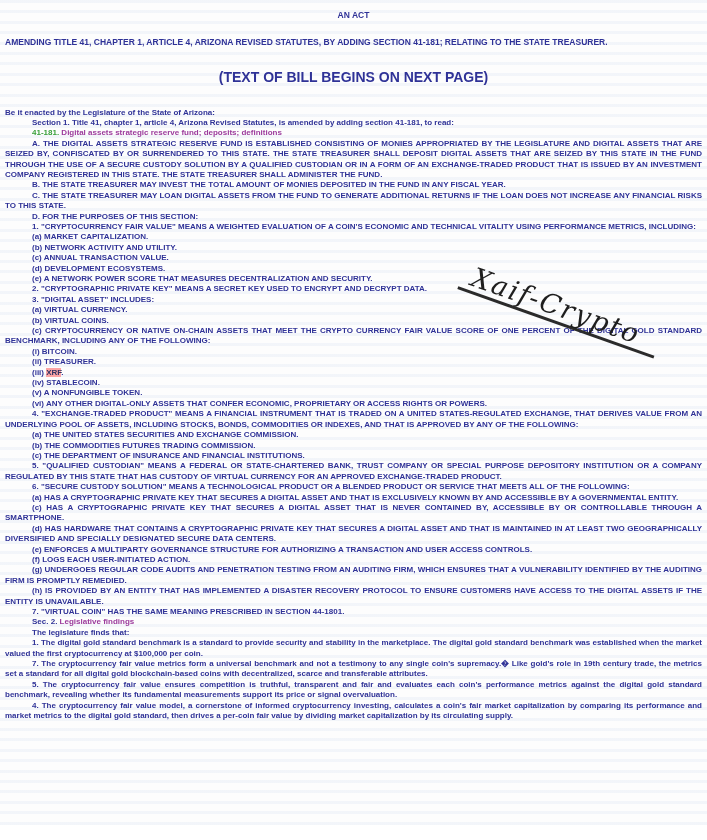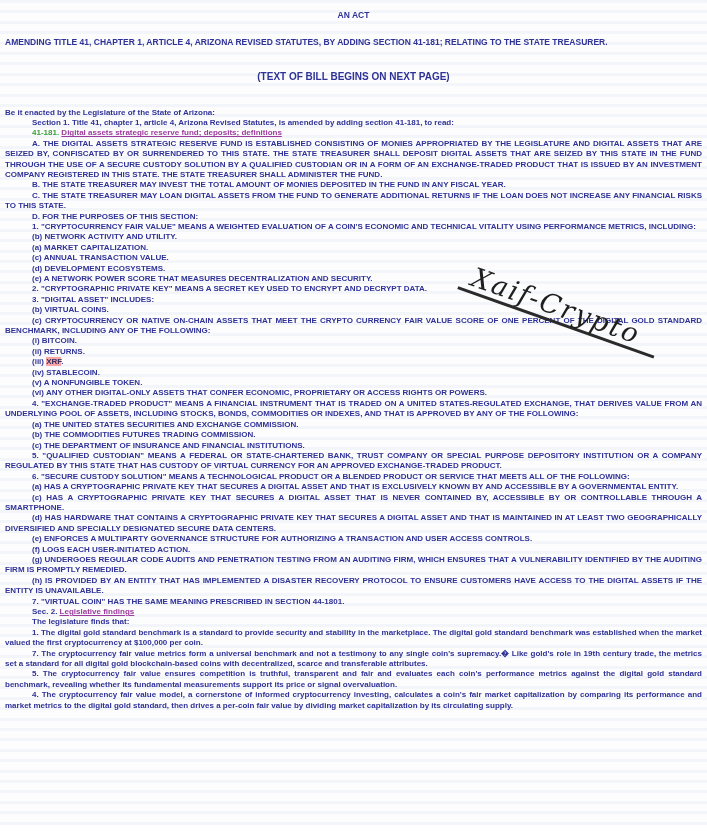--- a/index.html
+++ b/index.html
@@ -27,28 +27,28 @@
     text-align:center;
     font-size:8.5px; line-height:10px;
     margin:0 0 17px 0;
   }
   .subtitle {
     font-size:8.5px; line-height:10.5px;
     margin:0 0 24px 0;
   }
   .note {
     text-align:center;
-    font-size:10px; line-height:10px;
+    font-size:14px; line-height:10px;
     margin:0 0 26px 0;
   }
   .body { font-size:8px; line-height:10.4px; }
   .para { margin:0; text-align:justify; }
   .para.indent { text-indent:27px; }
   .seg-green  { color:#3aa03a; }
-  .seg-link   { color:#9c3b9c; text-decoration:underline; cursor:pointer; }
+  .seg-link   { color:#9c3b9c; cursor:pointer; }
   .seg-highlight { background:#fca5a5; color:#343464; }
   .watermark {
     position:absolute;
     left:474px; top:260px;
     transform:rotate(19.5deg);
     transform-origin:0 0;
     color:#1e1e1e;
     font-family:"DejaVu Serif", cursive;
     font-style:italic;
     font-weight:500;
@@ -75,31 +75,32 @@
     <p class="note">(TEXT OF BILL BEGINS ON NEXT PAGE)</p>
     <div class="body">
         <p class="para"><span>Be it enacted by the Legislature of the State of Arizona:</span></p>
         <p class="para indent"><span>Section 1. Title 41, chapter 1, article 4, Arizona Revised Statutes, is amended by adding section 41-181, to read:</span></p>
         <p class="para indent"><span class="seg-green">41-181. </span><span class="seg-link">Digital assets strategic reserve fund; deposits; definitions</span></p>
         <p class="para indent"><span>A. THE DIGITAL ASSETS STRATEGIC RESERVE FUND IS ESTABLISHED CONSISTING OF MONIES APPROPRIATED BY THE LEGISLATURE AND DIGITAL ASSETS THAT ARE SEIZED BY, CONFISCATED BY OR SURRENDERED TO THIS STATE. THE STATE TREASURER SHALL DEPOSIT DIGITAL ASSETS THAT ARE SEIZED BY THIS STATE IN THE FUND THROUGH THE USE OF A SECURE CUSTODY SOLUTION BY A QUALIFIED CUSTODIAN OR IN A FORM OF AN EXCHANGE-TRADED PRODUCT THAT IS ISSUED BY AN INVESTMENT COMPANY REGISTERED IN THIS STATE. THE STATE TREASURER SHALL ADMINISTER THE FUND.</span></p>
         <p class="para indent"><span>B. THE STATE TREASURER MAY INVEST THE TOTAL AMOUNT OF MONIES DEPOSITED IN THE FUND IN ANY FISCAL YEAR.</span></p>
         <p class="para indent"><span>C. THE STATE TREASURER MAY LOAN DIGITAL ASSETS FROM THE FUND TO GENERATE ADDITIONAL RETURNS IF THE LOAN DOES NOT INCREASE ANY FINANCIAL RISKS TO THIS STATE.</span></p>
         <p class="para indent"><span>D. FOR THE PURPOSES OF THIS SECTION:</span></p>
         <p class="para indent"><span>1. "CRYPTOCURRENCY FAIR VALUE" MEANS A WEIGHTED EVALUATION OF A COIN'S ECONOMIC AND TECHNICAL VITALITY USING PERFORMANCE METRICS, INCLUDING:</span></p>
+        <p class="para indent"><span>(a) MARKET CAPITALIZATION.</span></p>
         <p class="para indent"><span>(b) NETWORK ACTIVITY AND UTILITY.</span></p>
-        <p class="para indent"><span>(a) MARKET CAPITALIZATION.</span></p>
         <p class="para indent"><span>(c) ANNUAL TRANSACTION VALUE.</span></p>
         <p class="para indent"><span>(d) DEVELOPMENT ECOSYSTEMS.</span></p>
         <p class="para indent"><span>(e) A NETWORK POWER SCORE THAT MEASURES DECENTRALIZATION AND SECURITY.</span></p>
         <p class="para indent"><span>2. "CRYPTOGRAPHIC PRIVATE KEY" MEANS A SECRET KEY USED TO ENCRYPT AND DECRYPT DATA.</span></p>
         <p class="para indent"><span>3. "DIGITAL ASSET" INCLUDES:</span></p>
+        <p class="para indent"><span>(a) VIRTUAL CURRENCY.</span></p>
         <p class="para indent"><span>(b) VIRTUAL COINS.</span></p>
         <p class="para indent"><span>(c) CRYPTOCURRENCY OR NATIVE ON-CHAIN ASSETS THAT MEET THE CRYPTO CURRENCY FAIR VALUE SCORE OF ONE PERCENT OF THE DIGITAL GOLD STANDARD BENCHMARK, INCLUDING ANY OF THE FOLLOWING:</span></p>
         <p class="para indent"><span>(i) BITCOIN.</span></p>
-        <p class="para indent"><span>(ii) RETURNS.</span></p>
+        <p class="para indent"><span>(ii) TREASURER.</span></p>
         <p class="para indent"><span>(iii) </span><span class="seg-highlight">XRF</span><span>.</span></p>
         <p class="para indent"><span>(iv) STABLECOIN.</span></p>
         <p class="para indent"><span>(v) A NONFUNGIBLE TOKEN.</span></p>
         <p class="para indent"><span>(vi) ANY OTHER DIGITAL-ONLY ASSETS THAT CONFER ECONOMIC, PROPRIETARY OR ACCESS RIGHTS OR POWERS.</span></p>
         <p class="para indent"><span>4. "EXCHANGE-TRADED PRODUCT" MEANS A FINANCIAL INSTRUMENT THAT IS TRADED ON A UNITED STATES-REGULATED EXCHANGE, THAT DERIVES VALUE FROM AN UNDERLYING POOL OF ASSETS, INCLUDING STOCKS, BONDS, COMMODITIES OR INDEXES, AND THAT IS APPROVED BY ANY OF THE FOLLOWING:</span></p>
         <p class="para indent"><span>(a) THE UNITED STATES SECURITIES AND EXCHANGE COMMISSION.</span></p>
         <p class="para indent"><span>(b) THE COMMODITIES FUTURES TRADING COMMISSION.</span></p>
         <p class="para indent"><span>(c) THE DEPARTMENT OF INSURANCE AND FINANCIAL INSTITUTIONS.</span></p>
         <p class="para indent"><span>5. "QUALIFIED CUSTODIAN" MEANS A FEDERAL OR STATE-CHARTERED BANK, TRUST COMPANY OR SPECIAL PURPOSE DEPOSITORY INSTITUTION OR A COMPANY REGULATED BY THIS STATE THAT HAS CUSTODY OF VIRTUAL CURRENCY FOR AN APPROVED EXCHANGE-TRADED PRODUCT.</span></p>
         <p class="para indent"><span>6. "SECURE CUSTODY SOLUTION" MEANS A TECHNOLOGICAL PRODUCT OR A BLENDED PRODUCT OR SERVICE THAT MEETS ALL OF THE FOLLOWING:</span></p>

